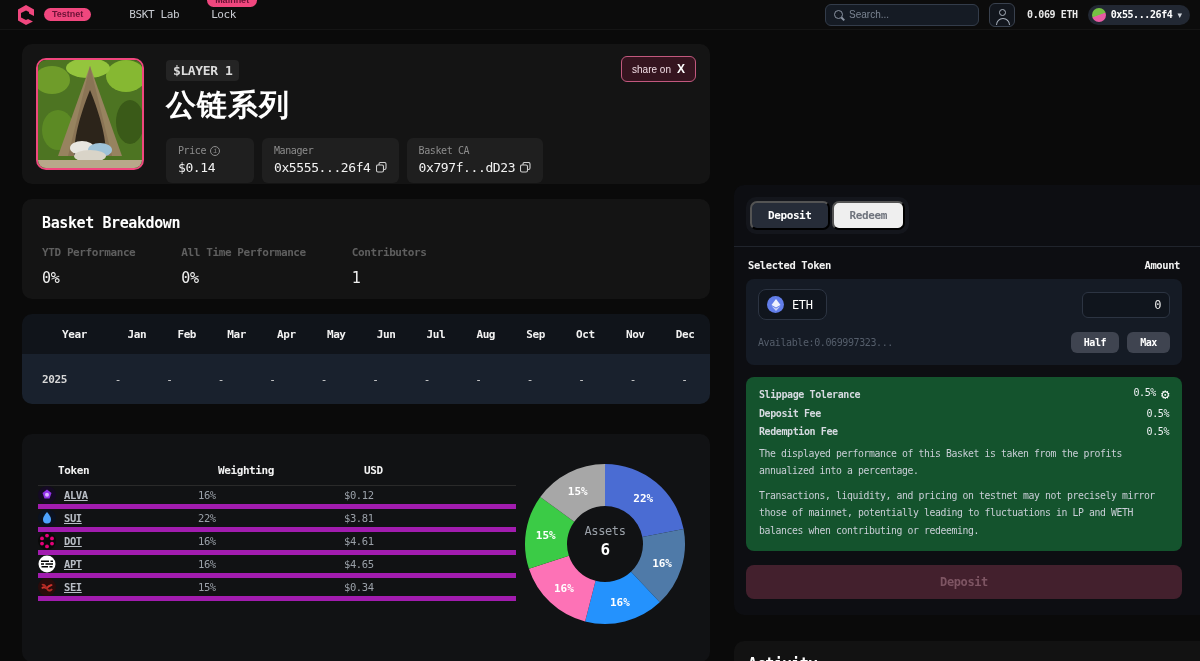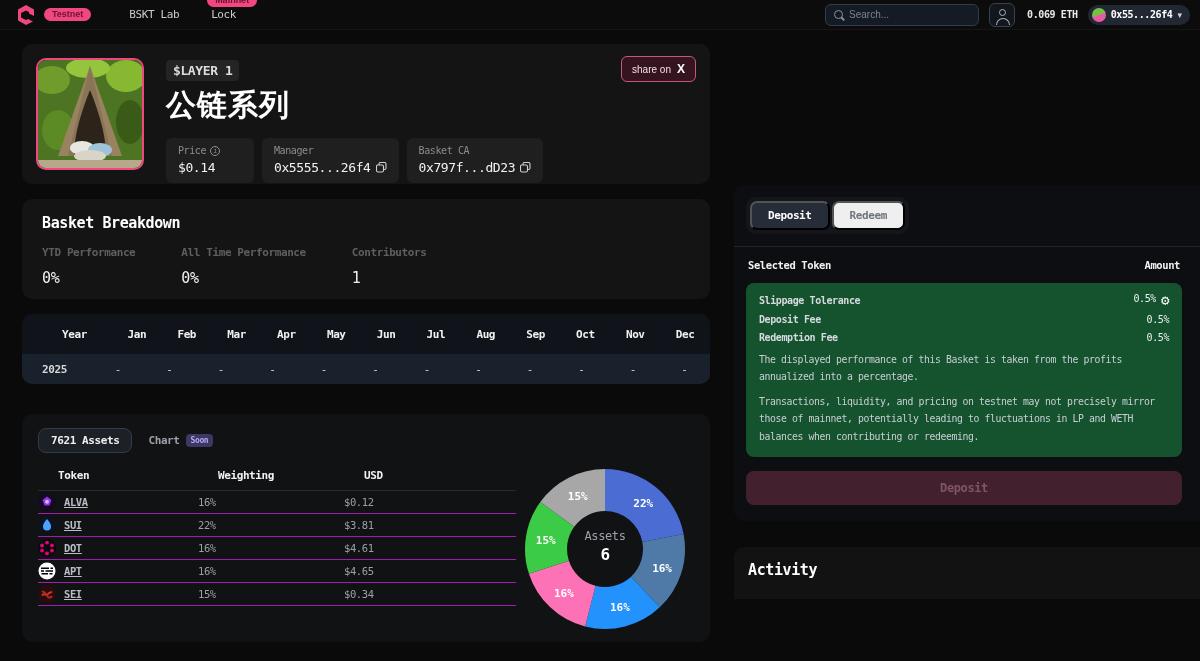--- a/index.html
+++ b/index.html
@@ -69,38 +69,38 @@
   .bd-title { font-size:15px; font-weight:bold; color:#fff; }
   .bd-stats { display:flex; gap:46px; margin-top:14px; }
   .bd-label { font-size:11px; font-weight:bold; color:#5f5f5f; }
   .bd-value { font-size:15px; color:#efefef; margin-top:10px; }
 
   
   .year-table { margin-top:15px; border-radius:10px; overflow:hidden; }
   .yt-row { display:grid; grid-template-columns:70px repeat(12,1fr); align-items:center; }
   .yt-head { background:#10141a; height:40px;padding-left:20px; }
   .yt-head .yt-cell { color:#f2f2f2; font-weight:bold; font-size:11px; }
-  .yt-data { background:#19212d; height:30px; }
+  .yt-data { background:#19212d; height:50px; }
   .yt-data .yt-cell { color:#d7d7d7; font-size:11px; }
   .yt-cell { text-align:center; }
   .yt-cell:first-child { text-align:left; padding-left:20px; font-weight:bold; }
 
   
   .assets-card { background:#111214; border-radius:10px; margin-top:30px; padding:14px 16px; height:228px; }
   .assets-tabs { display:flex; align-items:center; gap:16px; }
   .tab-assets { background:#1c2128; border:1px solid #343b46; border-radius:8px; color:#f0f0f0;
     font-size:11px; font-weight:bold; padding:5px 12px; cursor:pointer; }
   .tab-chart { color:#9aa0a8; font-size:11px; font-weight:bold; cursor:pointer; display:flex; gap:6px; align-items:center;}
   .soon-badge { background:#3c3764; color:#b4a8ea; font-size:8px; font-weight:bold; border-radius:4px; padding:2px 5px; }
   .assets-body { display:flex; margin-top:14px; }
   .token-table { width:478px; flex:0 0 478px; }
   .tt-head { display:grid; grid-template-columns:160px 146px 1fr; font-size:11px; font-weight:bold;
     color:#f2f2f2; padding:2px 0 8px 20px; border-bottom:1px solid #2a2a2a; }
   .tt-row { display:grid; grid-template-columns:160px 146px 1fr; align-items:center; height:23px;
-    border-bottom:1px solid #a21caf; padding-left:0; }
+    border-bottom:5px solid #a21caf; padding-left:0; }
   .tt-token { display:flex; align-items:center; gap:8px; }
   .tt-icon { width:18px; height:18px; flex:0 0 auto; }
   .tt-name { color:#b9bec6; font-size:10.5px; font-weight:bold; text-decoration:underline; cursor:pointer; }
   .tt-cell { color:#9aa0a8; font-size:10.5px; }
   .donut-wrap { flex:1; display:flex; justify-content:center; align-items:flex-start; position:relative; }
   .donut-center { position:absolute; text-align:center; top:62px; width:100%; pointer-events:none; }
   .donut-center .dc1 { color:#9aa0a8; font-size:12px; }
   .donut-center .dc2 { color:#fff; font-size:16px; font-weight:bold; margin-top:2px; }
 
   
@@ -268,27 +268,20 @@
           <div class="yt-cell">-</div>
           <div class="yt-cell">-</div>
           <div class="yt-cell">-</div>
           <div class="yt-cell">-</div>
           <div class="yt-cell">-</div>
           <div class="yt-cell">-</div>
         </div>
     </section>
 
     <section class="assets-card">
-      <div class="assets-tabs">
-        <button class="tab-assets mono">7621 Assets</button>
-        <span class="tab-chart mono">
-          <span>Chart</span>
-          <span class="soon-badge">Soon</span>
-        </span>
-      </div>
       <div class="assets-body">
         <div class="token-table mono">
           <div class="tt-head" id="tt-head">
               <div>Token</div>
               <div>Weighting</div>
               <div>USD</div>
             </div>
           <div id="token-rows">
               <div class="tt-row">
                 <div class="tt-token">
@@ -384,20 +377,41 @@
     <section class="trade-panel">
       <div class="trade-tabs" id="trade-tabs">
           <button class="trade-tab mono active">Deposit</button>
           <button class="trade-tab mono">Redeem</button>
         </div>
       <div class="trade-divider"></div>
       <div class="labels-row">
         <span class="lab mono">Selected Token</span>
         <span class="lab mono">Amount</span>
       </div>
+      <div class="token-box">
+        <div class="tb-top">
+          <button class="eth-btn">
+            <span class="eth-ic">
+              <svg width="10" height="12" viewBox="0 0 10 12">
+                  <path d="M5 0 L9.5 6 L5 8.6 L0.5 6 Z" fill="#fff" opacity="0.9"></path>
+                  <path d="M5 9.6 L9.5 7 L5 12 L0.5 7 Z" fill="#fff" opacity="0.65"></path>
+                </svg>
+            </span>
+            <span class="sym mono">ETH</span>
+          </button>
+          <input class="amt-input mono" value="0" style="">
+        </div>
+        <div class="tb-bottom">
+          <span class="avail mono">Available:0.069997323...</span>
+          <span class="hm">
+            <button class="hm-btn mono">Half</button>
+            <button class="hm-btn mono">Max</button>
+          </span>
+        </div>
+      </div>
       <div class="slip-box">
         <div id="fee-rows">
             <div class="fee-row">
               <span class="fee-label mono">Slippage Tolerance</span>
               <span class="fee-val mono">0.5%<span class="gear">⚙</span></span>
             </div>
             <div class="fee-row">
               <span class="fee-label mono">Deposit Fee</span>
               <span class="fee-val mono">0.5%</span>
             </div>

